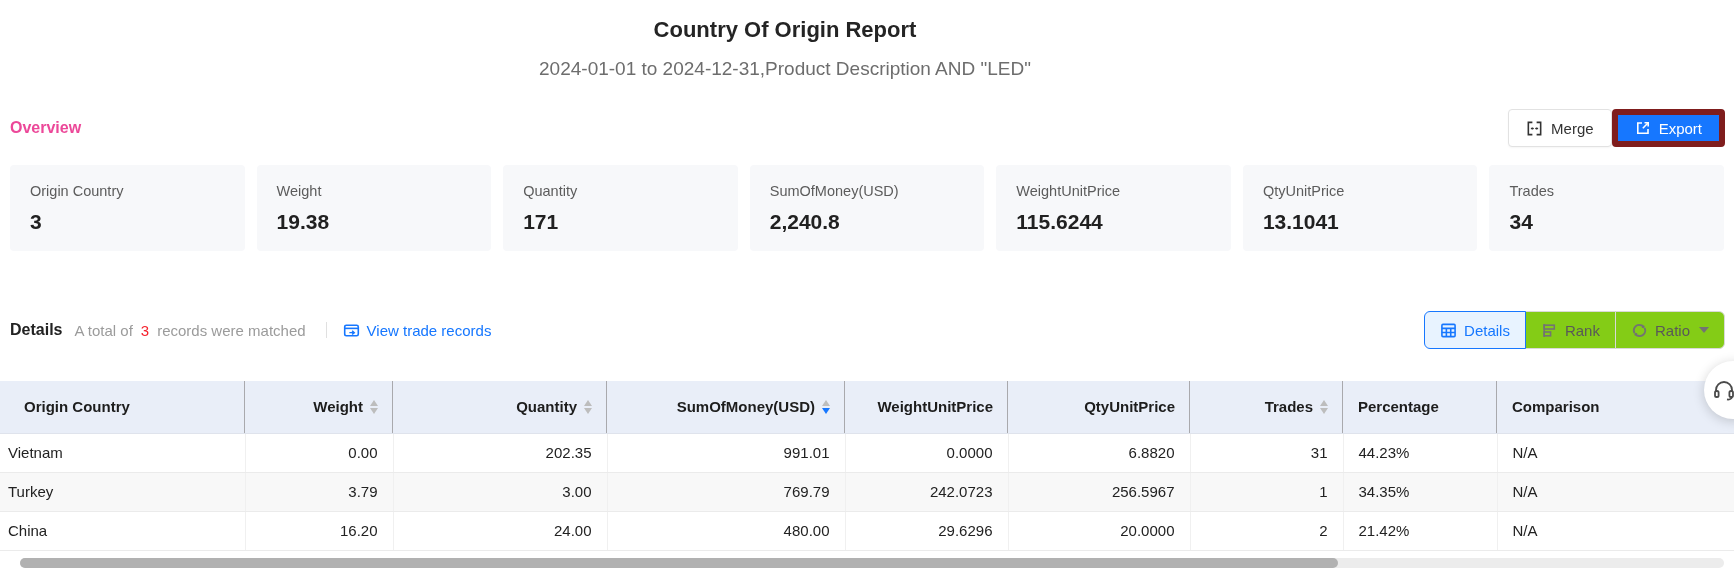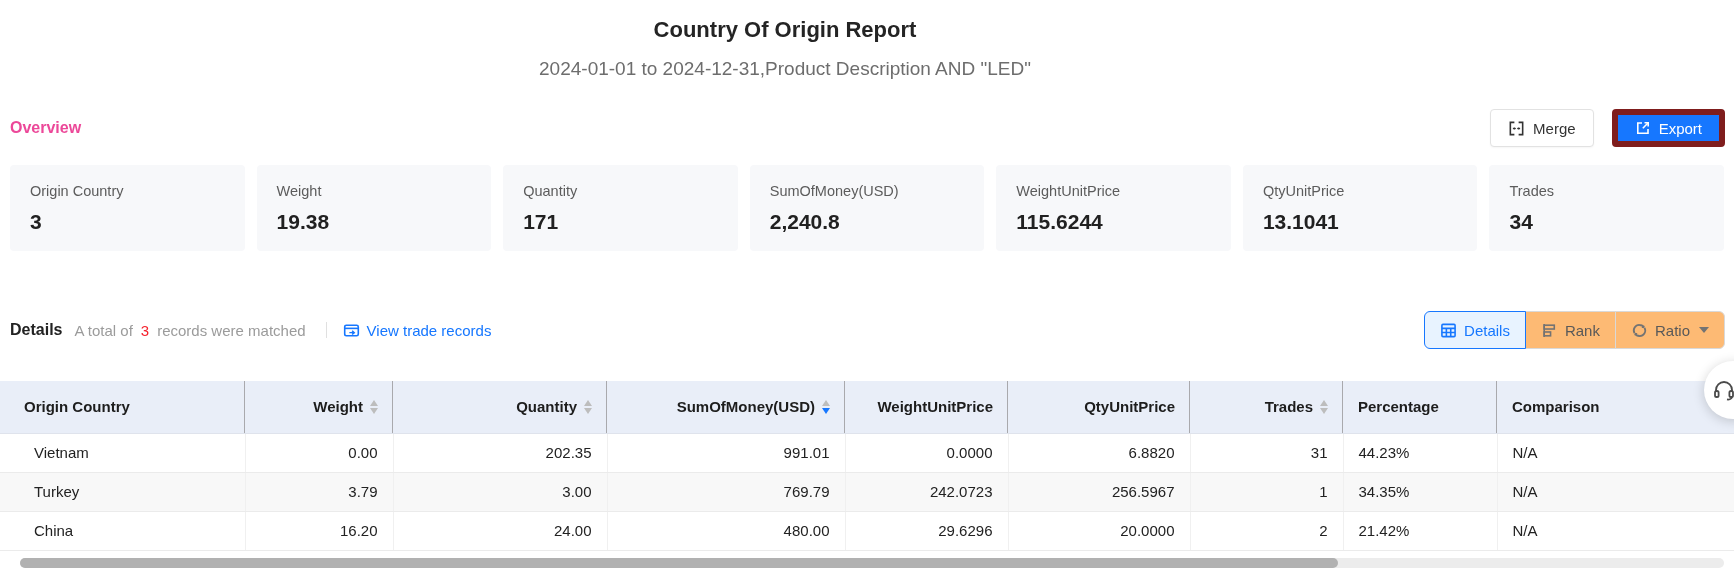--- a/index.html
+++ b/index.html
@@ -17,21 +17,21 @@
   .report-header { width:1570px; padding-top:16px; text-align:center; }
   .page-title { font-size:22px; font-weight:600; color:#242424; line-height:28px; }
   .page-subtitle { margin-top:13px; font-size:19px; color:#6d6d6d; line-height:23px; }
 
   
   .toolbar-row {
     margin:29px 9px 0 10px;
     display:flex; justify-content:space-between; align-items:center;
   }
   .section-title { font-size:16px; font-weight:700; color:#ec4899; }
-  .toolbar-buttons { display:flex; gap:18px; }
+  .toolbar-buttons { display:flex; }
   .btn {
     height:38px; padding:0 17px; border-radius:4px;
     display:inline-flex; align-items:center; gap:8px;
     font-size:15px; cursor:pointer; font-family:inherit;
   }
   .btn-merge { background:#fff; border:1px solid #e2e2e2; color:#333; box-shadow:0 1px 2px rgba(0,0,0,.04); }
   .btn-export { background:#1677ff; border:6px solid #7f1d1d; color:#fff; }
 
   
   .cards-row { margin:18px 10px 0; display:flex; gap:12px; }
@@ -50,21 +50,21 @@
   .details-left { display:flex; align-items:center; }
   .details-title { font-size:16px; font-weight:700; color:#222; }
   .match-summary { margin-left:12px; font-size:15px; color:#9b9b9b; display:flex; align-items:center; }
   .match-count { color:#f5222d; margin:0 8px; }
   .v-divider { width:1px; height:16px; background:#e0e0e0; margin:0 16px 0 20px; }
   .trade-link { display:flex; align-items:center; gap:7px; color:#1677ff; font-size:15px; cursor:pointer; }
 
   
   .seg { display:flex; }
   .seg-btn {
-    height:38px; padding:0 15px; background:#fdba74;
+    height:38px; padding:0 15px; background:#84cc16;
     border:1px solid #d9d9d9; color:#595959; font-size:15px;
     display:inline-flex; align-items:center; gap:7px; cursor:pointer; font-family:inherit;
   }
   .seg-btn + .seg-btn { margin-left:-1px; }
   .seg-btn:first-child { border-radius:6px 0 0 6px; }
   .seg-btn:last-child { border-radius:0 6px 6px 0; }
   .seg-btn.active { background:#e8f3ff; border-color:#1677ff; color:#1677ff; position:relative; z-index:1; }
   .caret-down {
     width:0; height:0; margin-left:2px;
     border-left:5px solid transparent; border-right:5px solid transparent;
@@ -82,21 +82,21 @@
   }
   .data-table thead th:first-child { padding-left:24px; }
   .th-inner { display:flex; align-items:center; gap:7px; }
   .al-left .th-inner { justify-content:flex-start; }
   .al-right .th-inner { justify-content:flex-end; }
   .data-table td {
     height:39px; padding:0 15px; color:#222; background:#fff;
     border-bottom:1px solid #ebebeb; overflow:hidden; white-space:nowrap;
   }
   .data-table td:not(:last-child) { border-right:1px solid #f0f0f0; }
-  .data-table td:first-child { padding-left:34px; }
+  .data-table td:first-child { padding-left:8px; }
   .data-table tr.striped td { background:#f8f8f8; }
   td.al-right { text-align:right;padding-left:29px; }
   td.al-left { text-align:left; }
 
   
   .sorter { display:inline-flex; flex-direction:column; gap:2px; cursor:pointer; }
   .car-up { width:0; height:0; border-left:4.5px solid transparent; border-right:4.5px solid transparent; border-bottom:6px solid #bdbdbd; }
   .car-dn { width:0; height:0; border-left:4.5px solid transparent; border-right:4.5px solid transparent; border-top:6px solid #bdbdbd; }
   .car-dn.active { border-top-color:#1677ff; }
 

